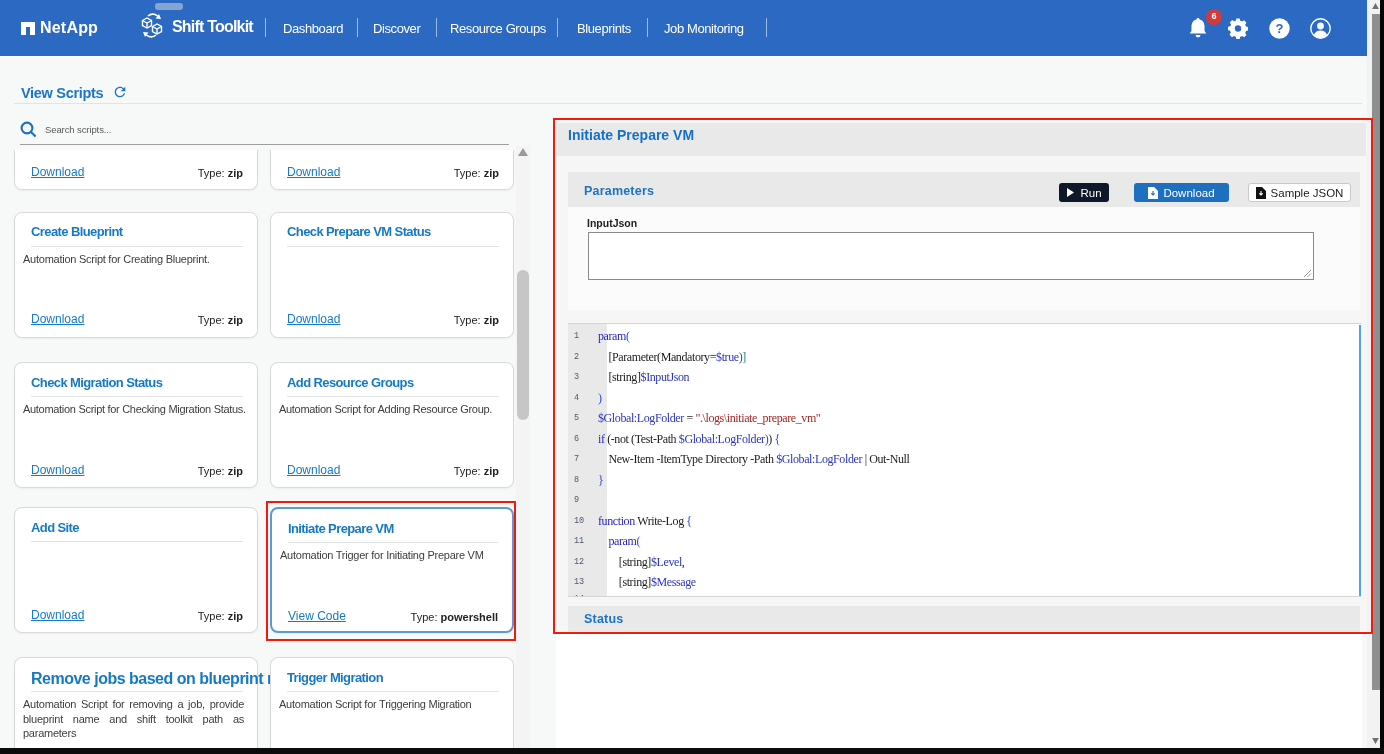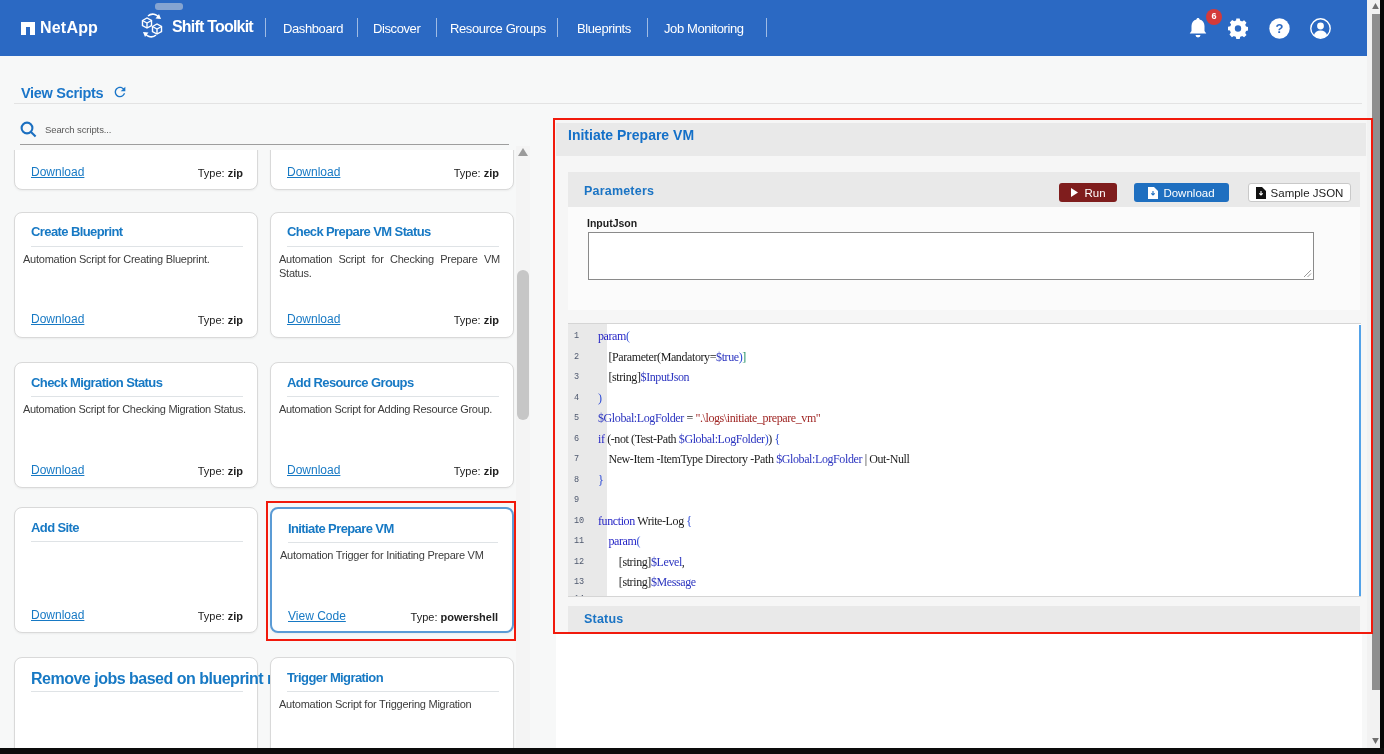--- a/index.html
+++ b/index.html
@@ -48,21 +48,21 @@
   #ptitle { left:568px; top:127px; font-size:14px; font-weight:bold; color:#1470c8; letter-spacing:0px; }
   #ptitlebg { left:556px; top:123px; width:810px; height:33px; background:#e9e9e9; }
   #pbar { left:568px; top:172px; width:792px; height:35px; background:#e9e9e9; }
   #pbartxt { left:584px; top:184px; font-size:12.5px; font-weight:bold; color:#1b74c4; letter-spacing:.2px; }
   #pwhite { left:568px; top:207px; width:792px; height:103px; background:#fbfbfb; }
   #inputjson { left:587px; top:217px; font-size:10.5px; font-weight:bold; color:#1d1d1d; }
   #tarea { left:588px; top:231.5px; width:726px; height:48px; background:#fff; border:1px solid #8a8a8a; }
 
   .btn { position:absolute; top:183px; height:19px; border-radius:3px; font-size:11.5px;
     display:flex; align-items:center; justify-content:center; }
-  #btn-run { left:1059px; width:58px; background:#7f1d1d; color:#fff; }
+  #btn-run { left:1059px; width:50px; background:#0f172a; color:#fff; }
   #btn-dl  { left:1134px; width:95px; background:#1f6fc0; color:#fff; }
   #btn-sj  { left:1248px; width:103px; background:#fff; color:#1d1d1d; border:1px solid #c9c9c9; }
 
   
   #code { left:568px; top:323px; width:793px; height:274px; background:#fff;
     border-top:1px solid #d5d5d5; border-bottom:1px solid #d5d5d5; overflow:hidden; }
   #gutter { position:absolute; left:0; top:0; width:39px; height:274px; background:#e9e9e9; }
   .ln { position:absolute; left:0; width:30px; text-align:left; padding-left:6px;
     font-size:8.5px; color:#4e586e; font-family:"Liberation Mono", monospace; }
   .cl { position:absolute; left:30px; white-space:pre; font-size:12px; letter-spacing:-0.4px;
@@ -166,21 +166,20 @@
     <div class="card" style="left:14px;top:61.5px">
       <div class="ttl">Create Blueprint</div>
         <div class="sep"></div>
       <div class="desc">Automation Script for Creating Blueprint.</div>
       <div class="dl">Download</div>
         <div class="typ">Type: <b>zip</b></div>
     </div>
     <div class="card" style="left:270px;top:61.5px">
       <div class="ttl">Check Prepare VM Status</div>
         <div class="sep"></div>
-      <div class="desc">Automation Script for Checking Prepare VM Status.</div>
       <div class="dl">Download</div>
         <div class="typ">Type: <b>zip</b></div>
     </div>
 
     <div class="card" style="left:14px;top:212px">
       <div class="ttl">Check Migration Status</div>
         <div class="sep"></div>
       <div class="desc one">Automation Script for Checking Migration Status.</div>
       <div class="dl">Download</div>
         <div class="typ">Type: <b>zip</b></div>
@@ -203,20 +202,21 @@
       <div class="ttl">Initiate Prepare VM</div>
         <div class="sep"></div>
       <div class="desc">Automation Trigger for Initiating Prepare VM</div>
       <div class="dl">View Code</div>
         <div class="typ">Type: <b>powershell</b></div>
     </div>
 
     <div class="card" style="left:14px;top:507px">
       <div class="ttl" style="font-size:16px;letter-spacing:-0.5px">Remove jobs based on blueprint name</div>
         <div class="sep"></div>
+      <div class="desc">Automation Script for removing a job, provide blueprint name and shift toolkit path as parameters</div>
     </div>
     <div class="card" style="left:270px;top:507px">
       <div class="ttl">Trigger Migration</div>
         <div class="sep"></div>
       <div class="desc">Automation Script for Triggering Migration</div>
     </div>
   </div>
   <div class="abs" id="lsb-track"></div>
   <svg class="abs" style="left:518px;top:148px" width="10" height="8" viewBox="0 0 10 8">
       <path d="M5 0 L10 8 L0 8 Z" fill="#9a9a9a"></path>

